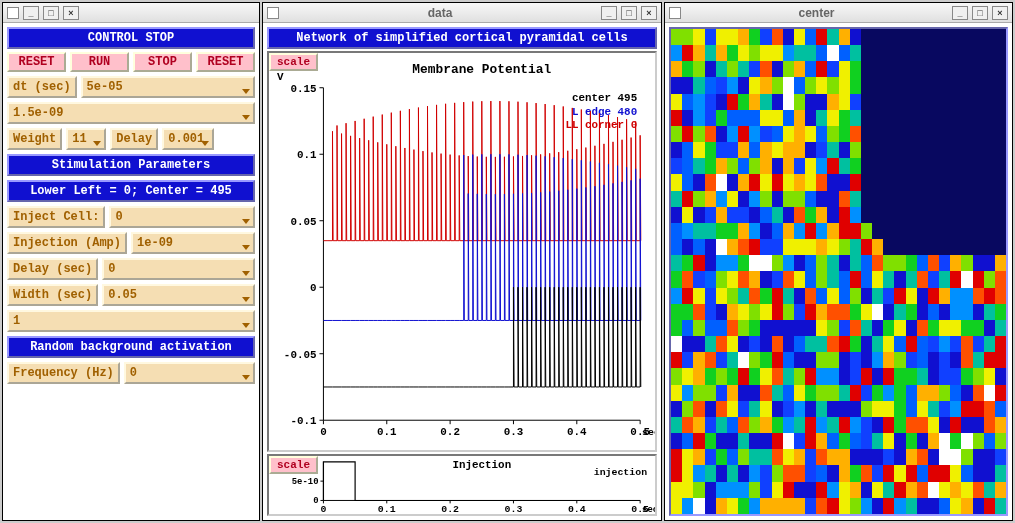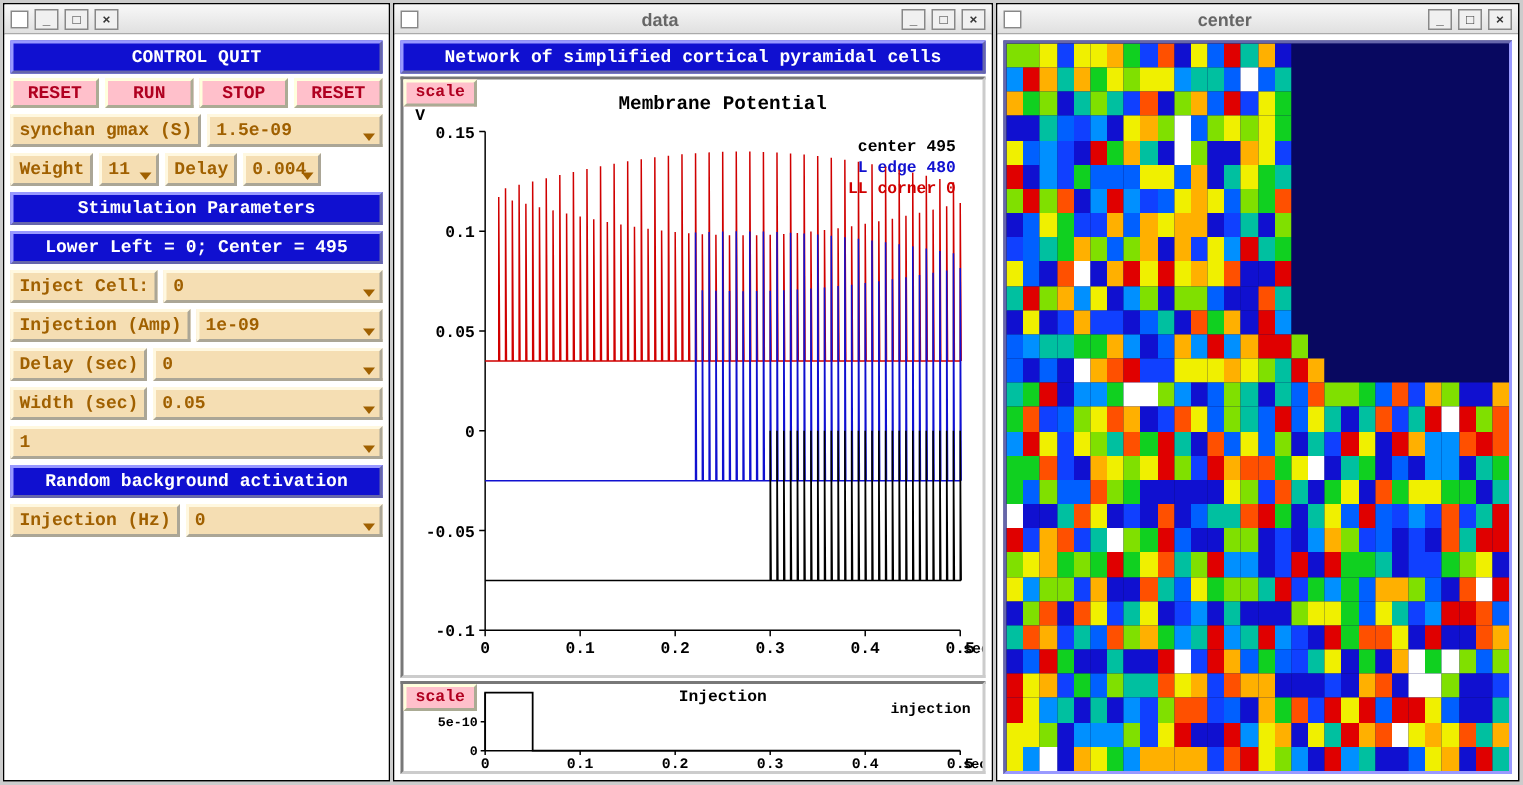--- a/index.html
+++ b/index.html
@@ -138,36 +138,39 @@
 <body>
 
 <div class="window win-control">
   <div class="titlebar">
     <div class="sysicon"></div>
     <div class="wbtn">_</div>
     <div class="wbtn">□</div>
     <div class="wbtn">×</div>
   </div>
   <div class="panel-body">
-    <div class="cp-header">CONTROL QUIT</div>
+    <div class="cp-header">CONTROL STOP</div>
     <div class="btn-row">
       <div class="pink-btn">RESET</div>
       <div class="pink-btn">RUN</div>
       <div class="pink-btn">STOP</div>
       <div class="pink-btn">RESET</div>
     </div>
     <div class="field-row">
-      <div class="beige">synchan gmax (S)</div>
+      <div class="beige">dt (sec)</div>
+      <div class="beige input">5e-05</div>
+    </div>
+    <div class="field-row">
       <div class="beige input">1.5e-09</div>
     </div>
     <div class="field-row">
       <div class="beige">Weight</div>
       <div class="beige input" style="flex:0 0 40px">11</div>
       <div class="beige">Delay</div>
-      <div class="beige input" style="flex:0 0 52px">0.004</div>
+      <div class="beige input" style="flex:0 0 52px">0.001</div>
     </div>
     <div class="blue-section">Stimulation Parameters</div>
     <div class="blue-section">Lower Left = 0; Center = 495</div>
     <div class="field-row">
       <div class="beige">Inject Cell:</div>
       <div class="beige input">0</div>
     </div>
     <div class="field-row">
       <div class="beige">Injection (Amp)</div>
       <div class="beige input">1e-09</div>
@@ -178,21 +181,21 @@
     </div>
     <div class="field-row">
       <div class="beige">Width (sec)</div>
       <div class="beige input">0.05</div>
     </div>
     <div class="field-row">
       <div class="beige input">1</div>
     </div>
     <div class="blue-section">Random background activation</div>
     <div class="field-row">
-      <div class="beige">Injection (Hz)</div>
+      <div class="beige">Frequency (Hz)</div>
       <div class="beige input">0</div>
     </div>
   </div>
 </div>
 
 <div class="window win-data">
   <div class="titlebar">
     <div class="sysicon"></div>
     <div class="title">data</div>
     <div class="wbtn">_</div>

